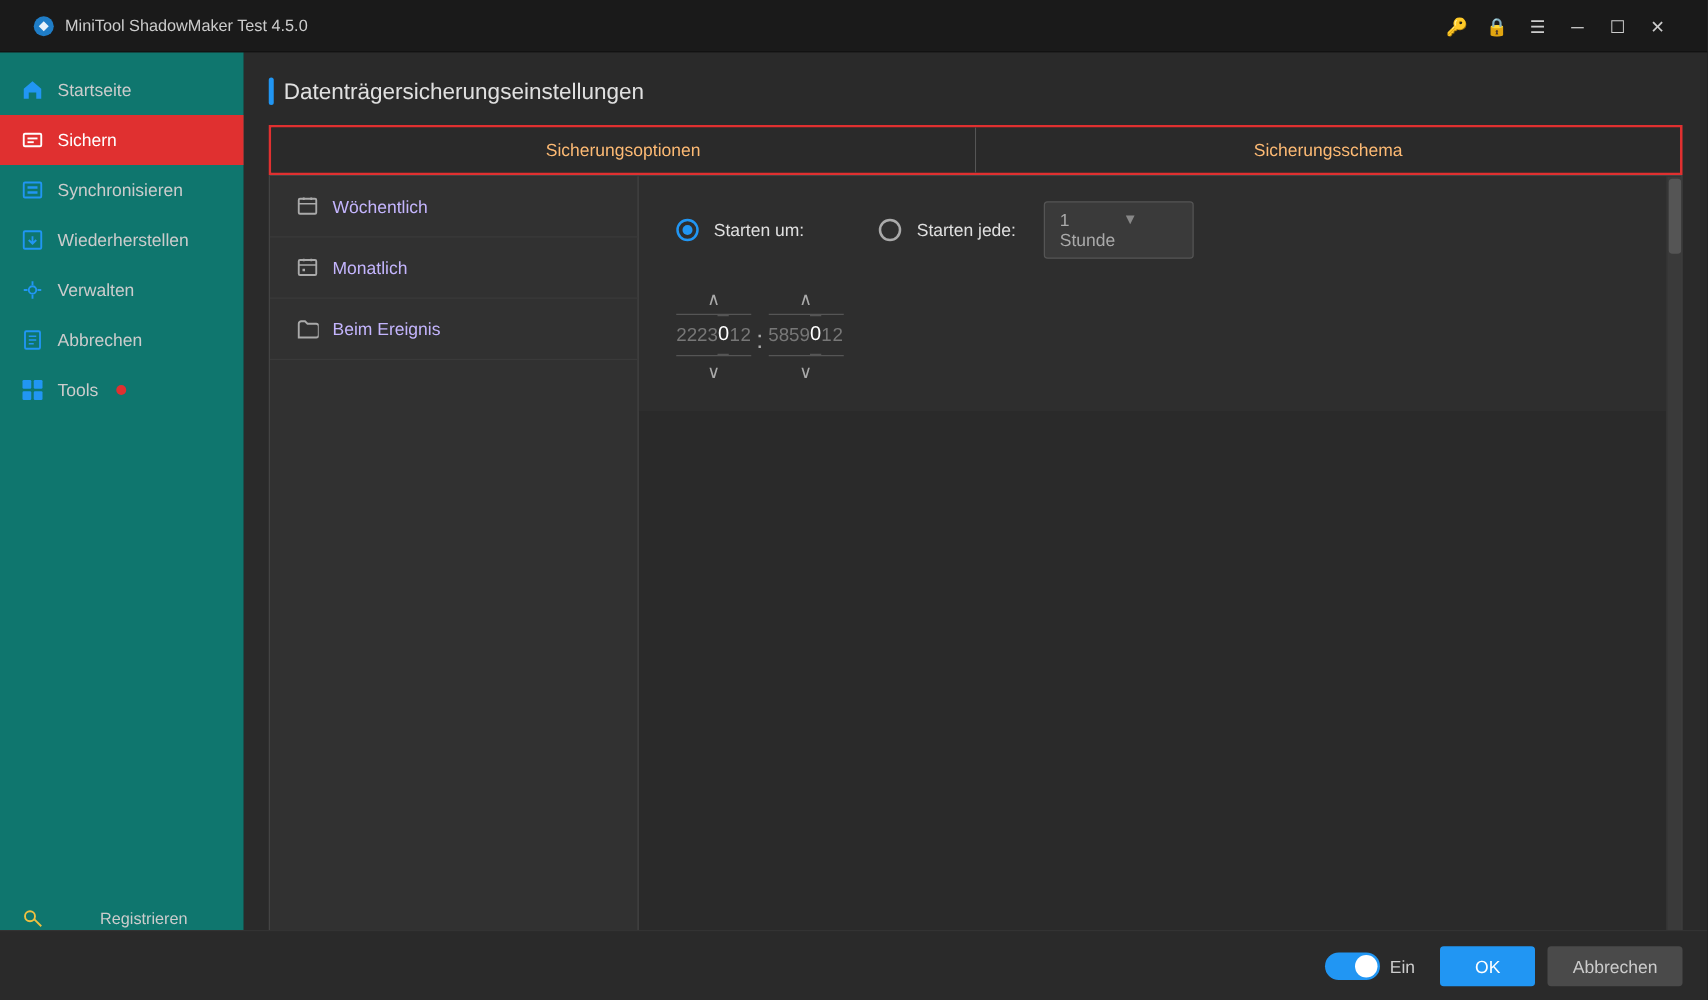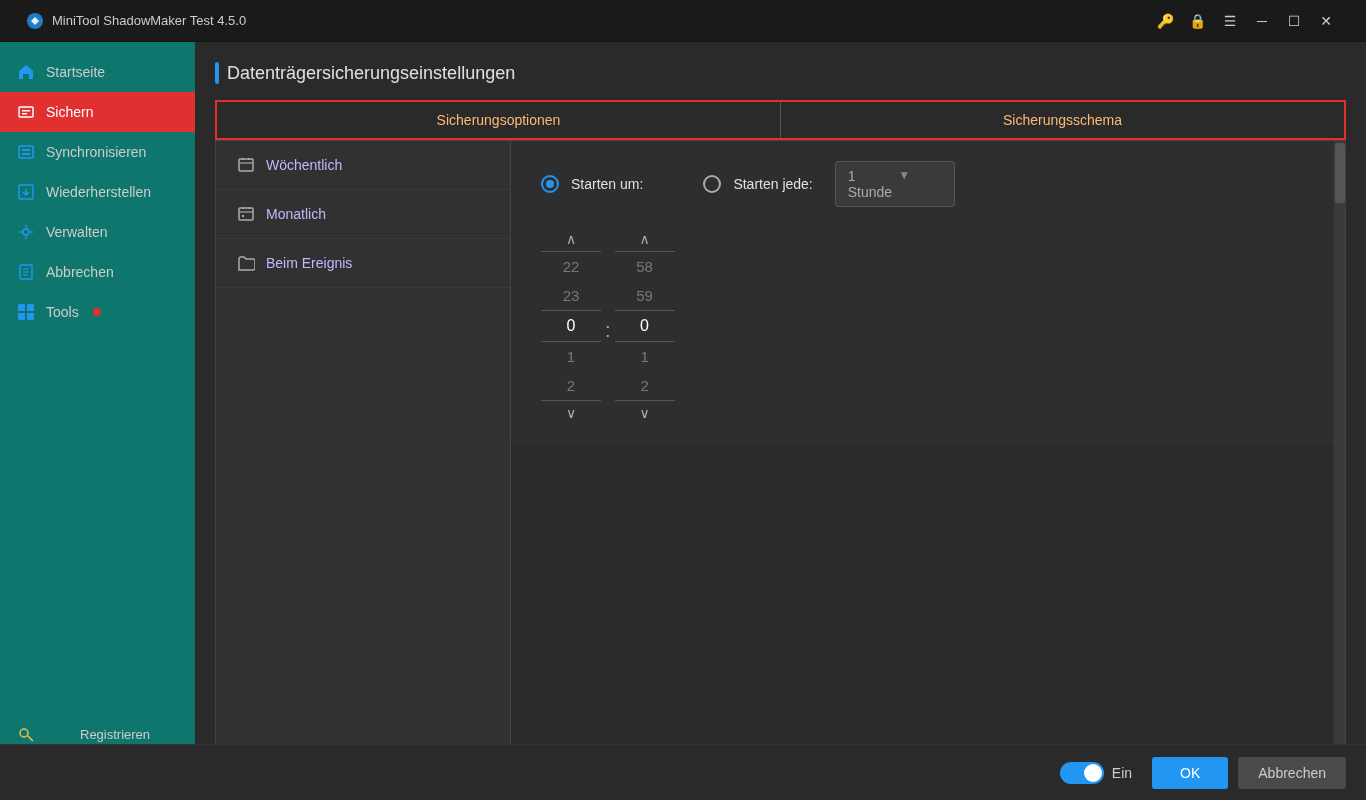--- a/index.html
+++ b/index.html
@@ -266,21 +266,21 @@
       height: 24px;
       display: flex;
       align-items: center;
       justify-content: center;
       cursor: pointer;
       color: #aaa;
       font-size: 14px;
     }
     .time-value-list {
       display: flex;
-      flex-direction: column;
+      flex-direction: row;
       align-items: center;
       border-top: 1px solid #555;
       border-bottom: 1px solid #555;
       width: 60px;
     }
     .time-val {
       padding: 6px 0;
       font-size: 15px;
       color: #777;
       width: 100%;

